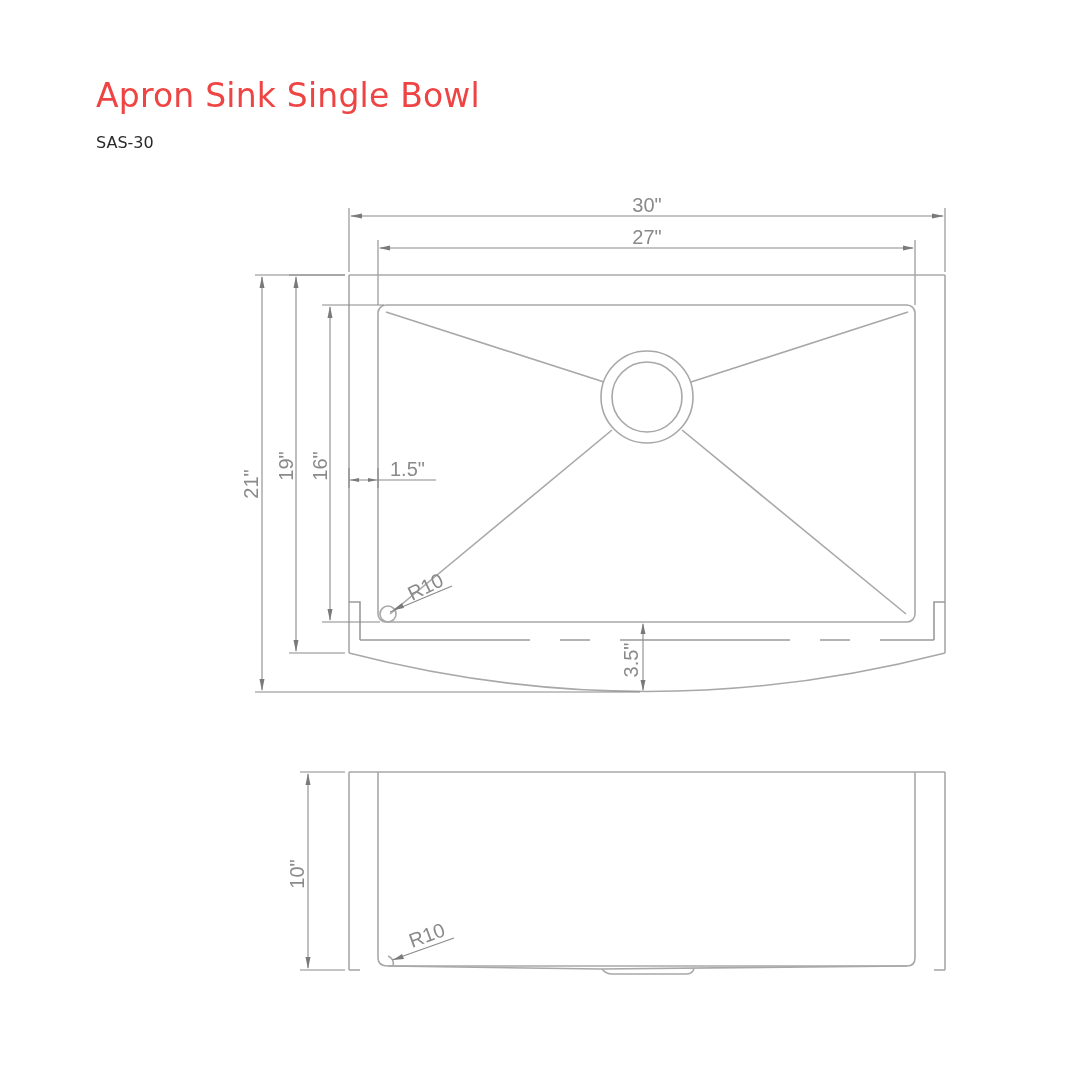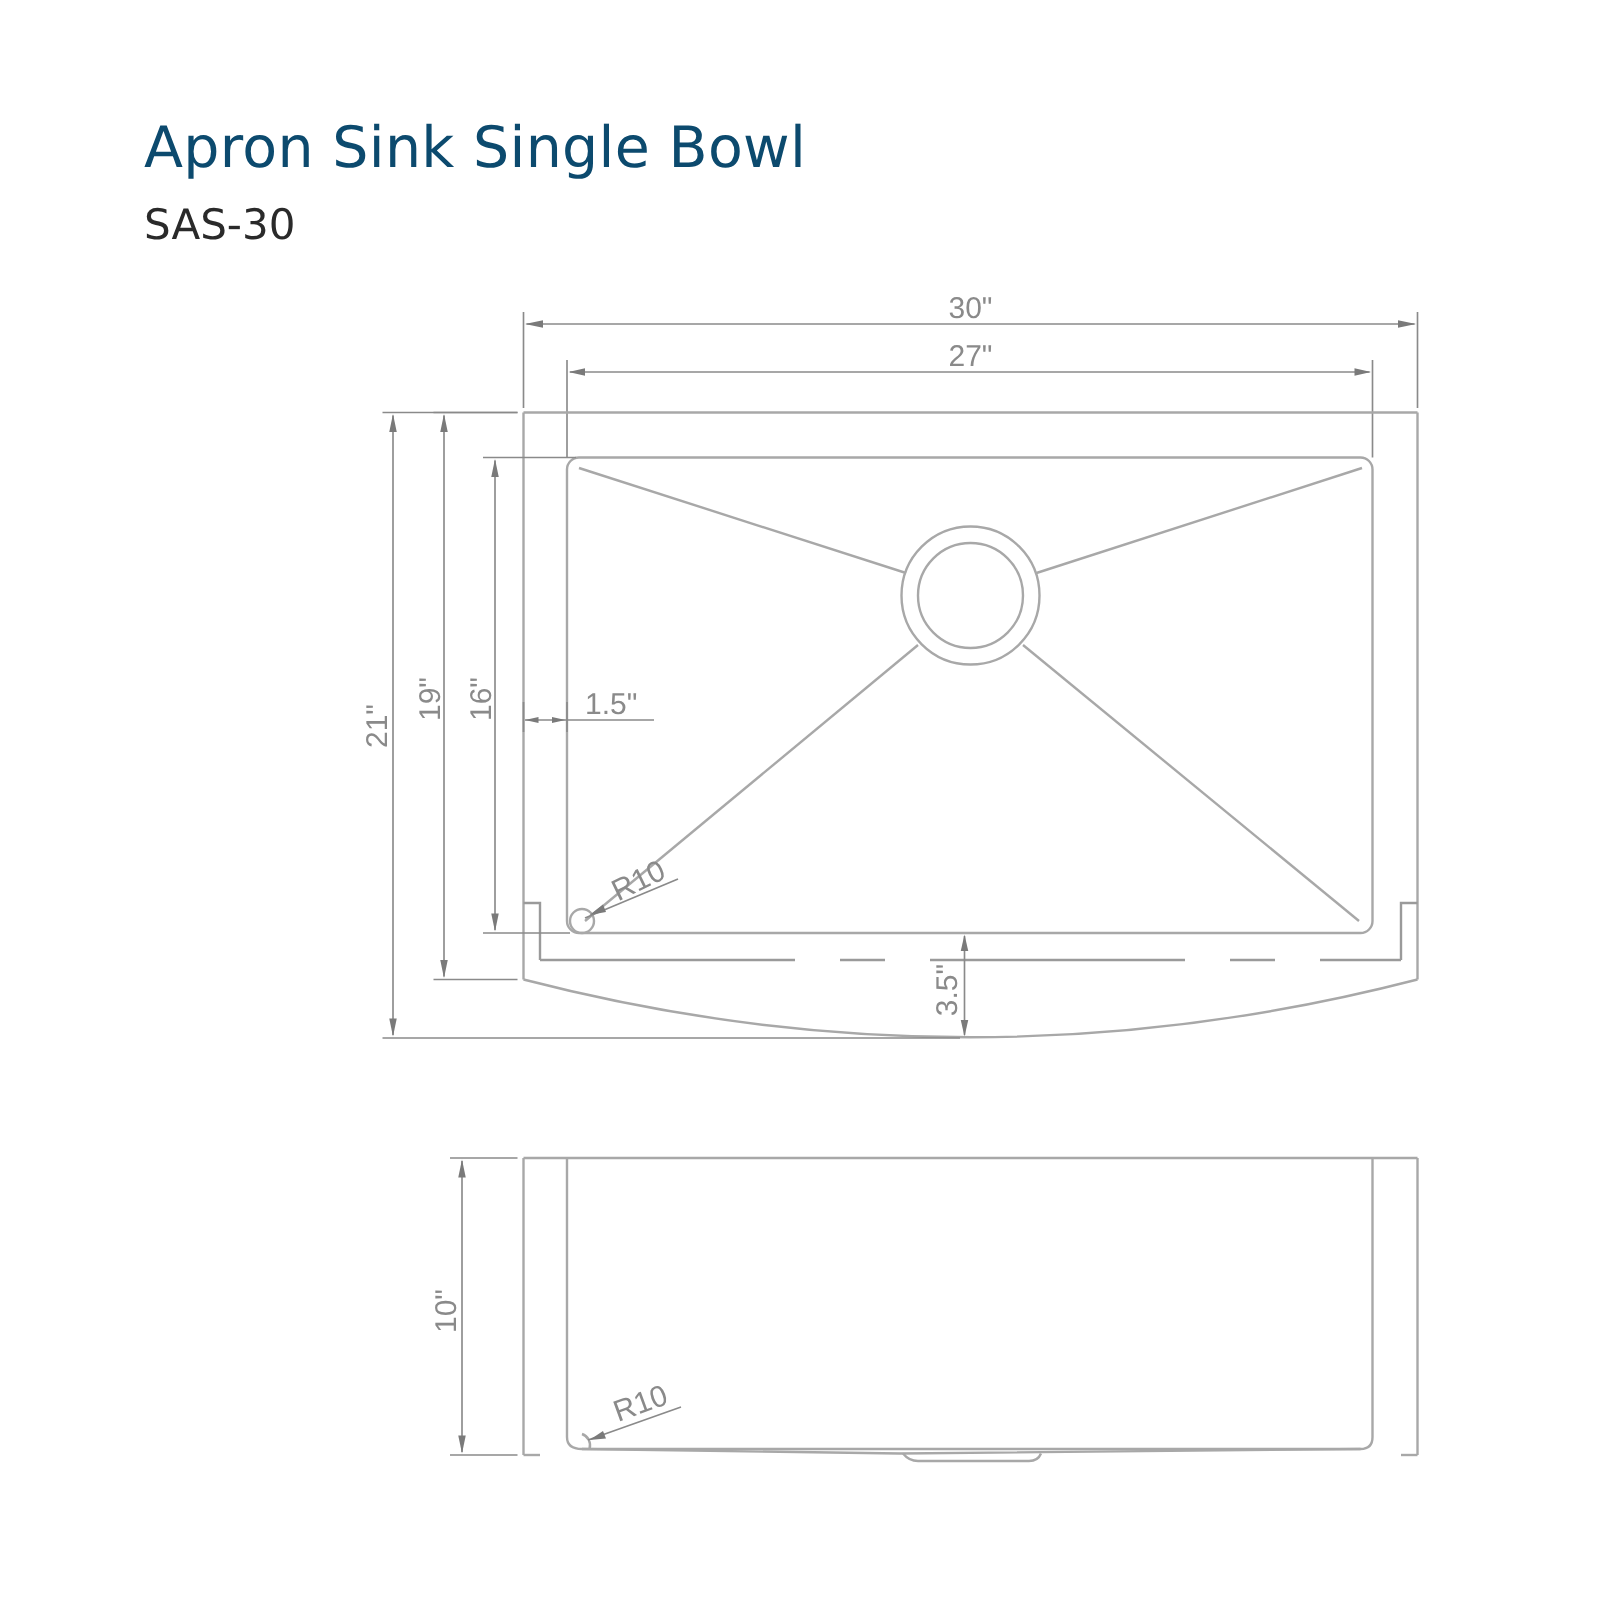--- a/index.html
+++ b/index.html
@@ -1,24 +1,24 @@
 <!DOCTYPE html>
 <html><head>
   <meta charset="utf-8">
   <style>
     html, body { margin: 0; padding: 0; background: #ffffff; }
     body { width: 1080px; height: 1080px; position: relative; overflow: hidden; }
     .title {
       position: absolute; left: 96px; top: 76px;
-      font-family: "DejaVu Sans", sans-serif; font-size: 38px; font-weight: normal;
-      color: #0c4a6e; letter-spacing: 0.2px; margin: 0;
+      font-family: "DejaVu Sans", sans-serif; font-size: 33px; font-weight: normal;
+      color: #ef4444; letter-spacing: 0.2px; margin: 0;
     }
     .subtitle {
       position: absolute; left: 96px; top: 133px;
-      font-family: "DejaVu Sans", sans-serif; font-size: 28px; color: #2a2a2a; margin: 0;
+      font-family: "DejaVu Sans", sans-serif; font-size: 16px; color: #2a2a2a; margin: 0;
     }
     svg.drawing { position: absolute; left: 0; top: 0; }
     .ln { stroke: #a8a8a8; stroke-width: 1.6; fill: none; }
     .ln-dark { stroke: #9a9a9a; stroke-width: 1.6; fill: none; }
     .dim { stroke: #8a8a8a; stroke-width: 1.1; fill: none; }
     .dash { stroke: #9a9a9a; stroke-width: 1.6; fill: none; stroke-dasharray: 170 30 30 30; }
     .arrow { fill: #7a7a7a; stroke: none; }
     .dimtxt {
       font-family: "Liberation Sans", sans-serif; font-size: 20px; fill: #8a8a8a;
     }

